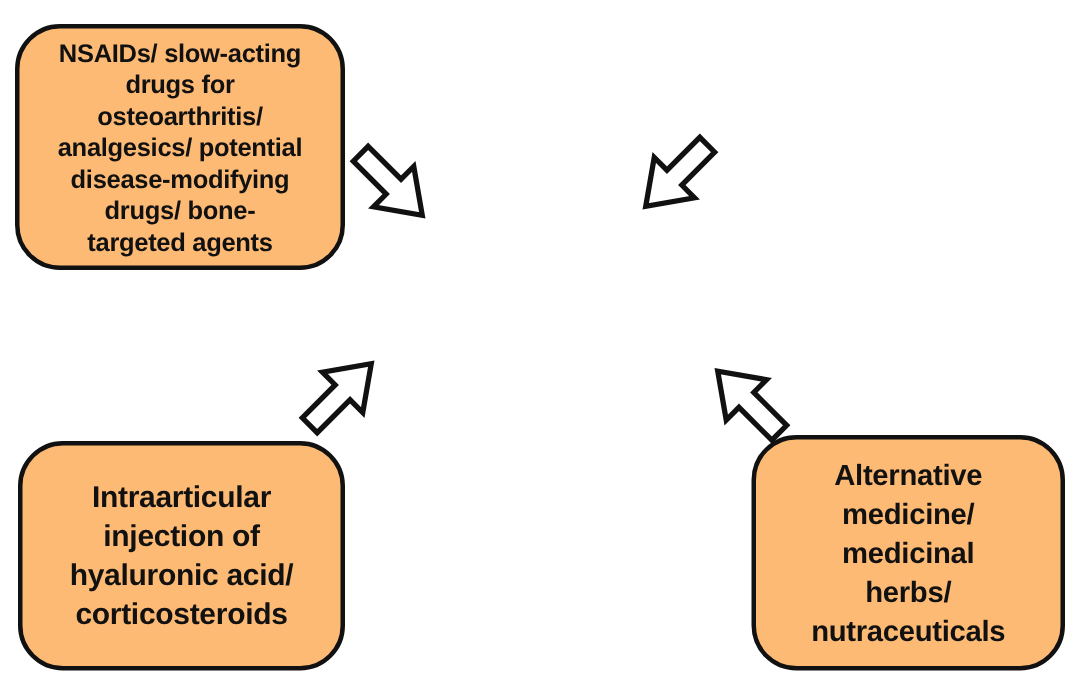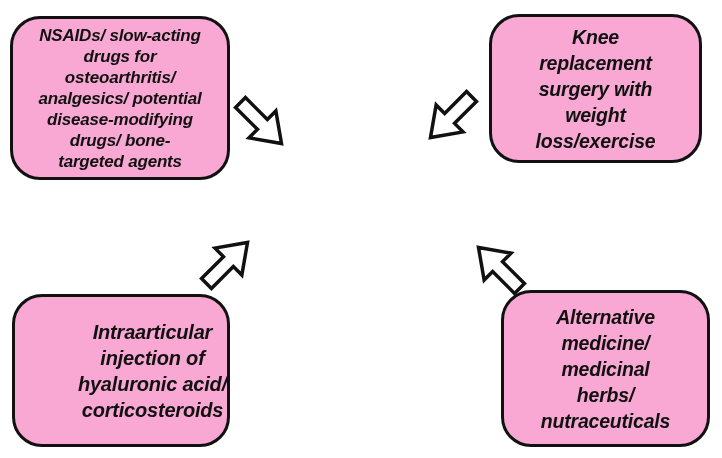--- a/index.html
+++ b/index.html
@@ -13,41 +13,40 @@
     width: 722px;
     height: 458px;
     background: #ffffff;
     overflow: hidden;
   }
   .node {
     position: absolute;
     display: flex;
     align-items: center;
     justify-content: center;
-    background: #f9a8d4;
+    background: #fdba74;
     border: 3px solid #111111;
     box-sizing: border-box;
-    font-style: italic;
   }
   .box { border-radius: 30px; }
   .ellipse { border-radius: 50%; }
   .label {
     display: block;
     white-space: pre-line;
     text-align: center;
     font-weight: bold;
     color: #111111;
     letter-spacing: -0.2px;
   }
   
   .box-tl { left: 10px;  top: 16px;  width: 220px; height: 164px; }
   .box-tl .label { font-size: 17px; line-height: 21px; }
   .box-tr { left: 489px; top: 14px;  width: 213px; height: 149px; }
   .box-tr .label { font-size: 19.5px; line-height: 26px; }
-  .box-bl { left: 12px;  top: 294px; width: 218px; height: 153px; justify-content: flex-end; }
+  .box-bl { left: 12px;  top: 294px; width: 218px; height: 153px; }
   .box-bl .label { font-size: 20px; line-height: 26px; }
   .box-br { left: 501px; top: 290px; width: 209px; height: 157px; }
   .box-br .label { font-size: 19.5px; line-height: 26px; }
   .center-ellipse { left: 251px; top: 126px; width: 217px; height: 172px; }
   .center-ellipse .label { font-size: 20.5px; line-height: 26px; }
   
   .arrow {
     position: absolute;
     width: 64px;
     height: 46px;
@@ -72,27 +71,20 @@
   <div class="node box box-tl">
     <span class="label">NSAIDs/ slow-acting
 drugs for
 osteoarthritis/
 analgesics/ potential
 disease-modifying
 drugs/ bone-
 targeted agents</span>
   </div>
 
-  <div class="node box box-tr">
-    <span class="label">Knee
-replacement
-surgery with
-weight
-loss/exercise</span>
-  </div>
 
   <div class="node box box-bl">
     <span class="label">Intraarticular
 injection of
 hyaluronic acid/
 corticosteroids</span>
   </div>
 
   <div class="node box box-br">
     <span class="label">Alternative

